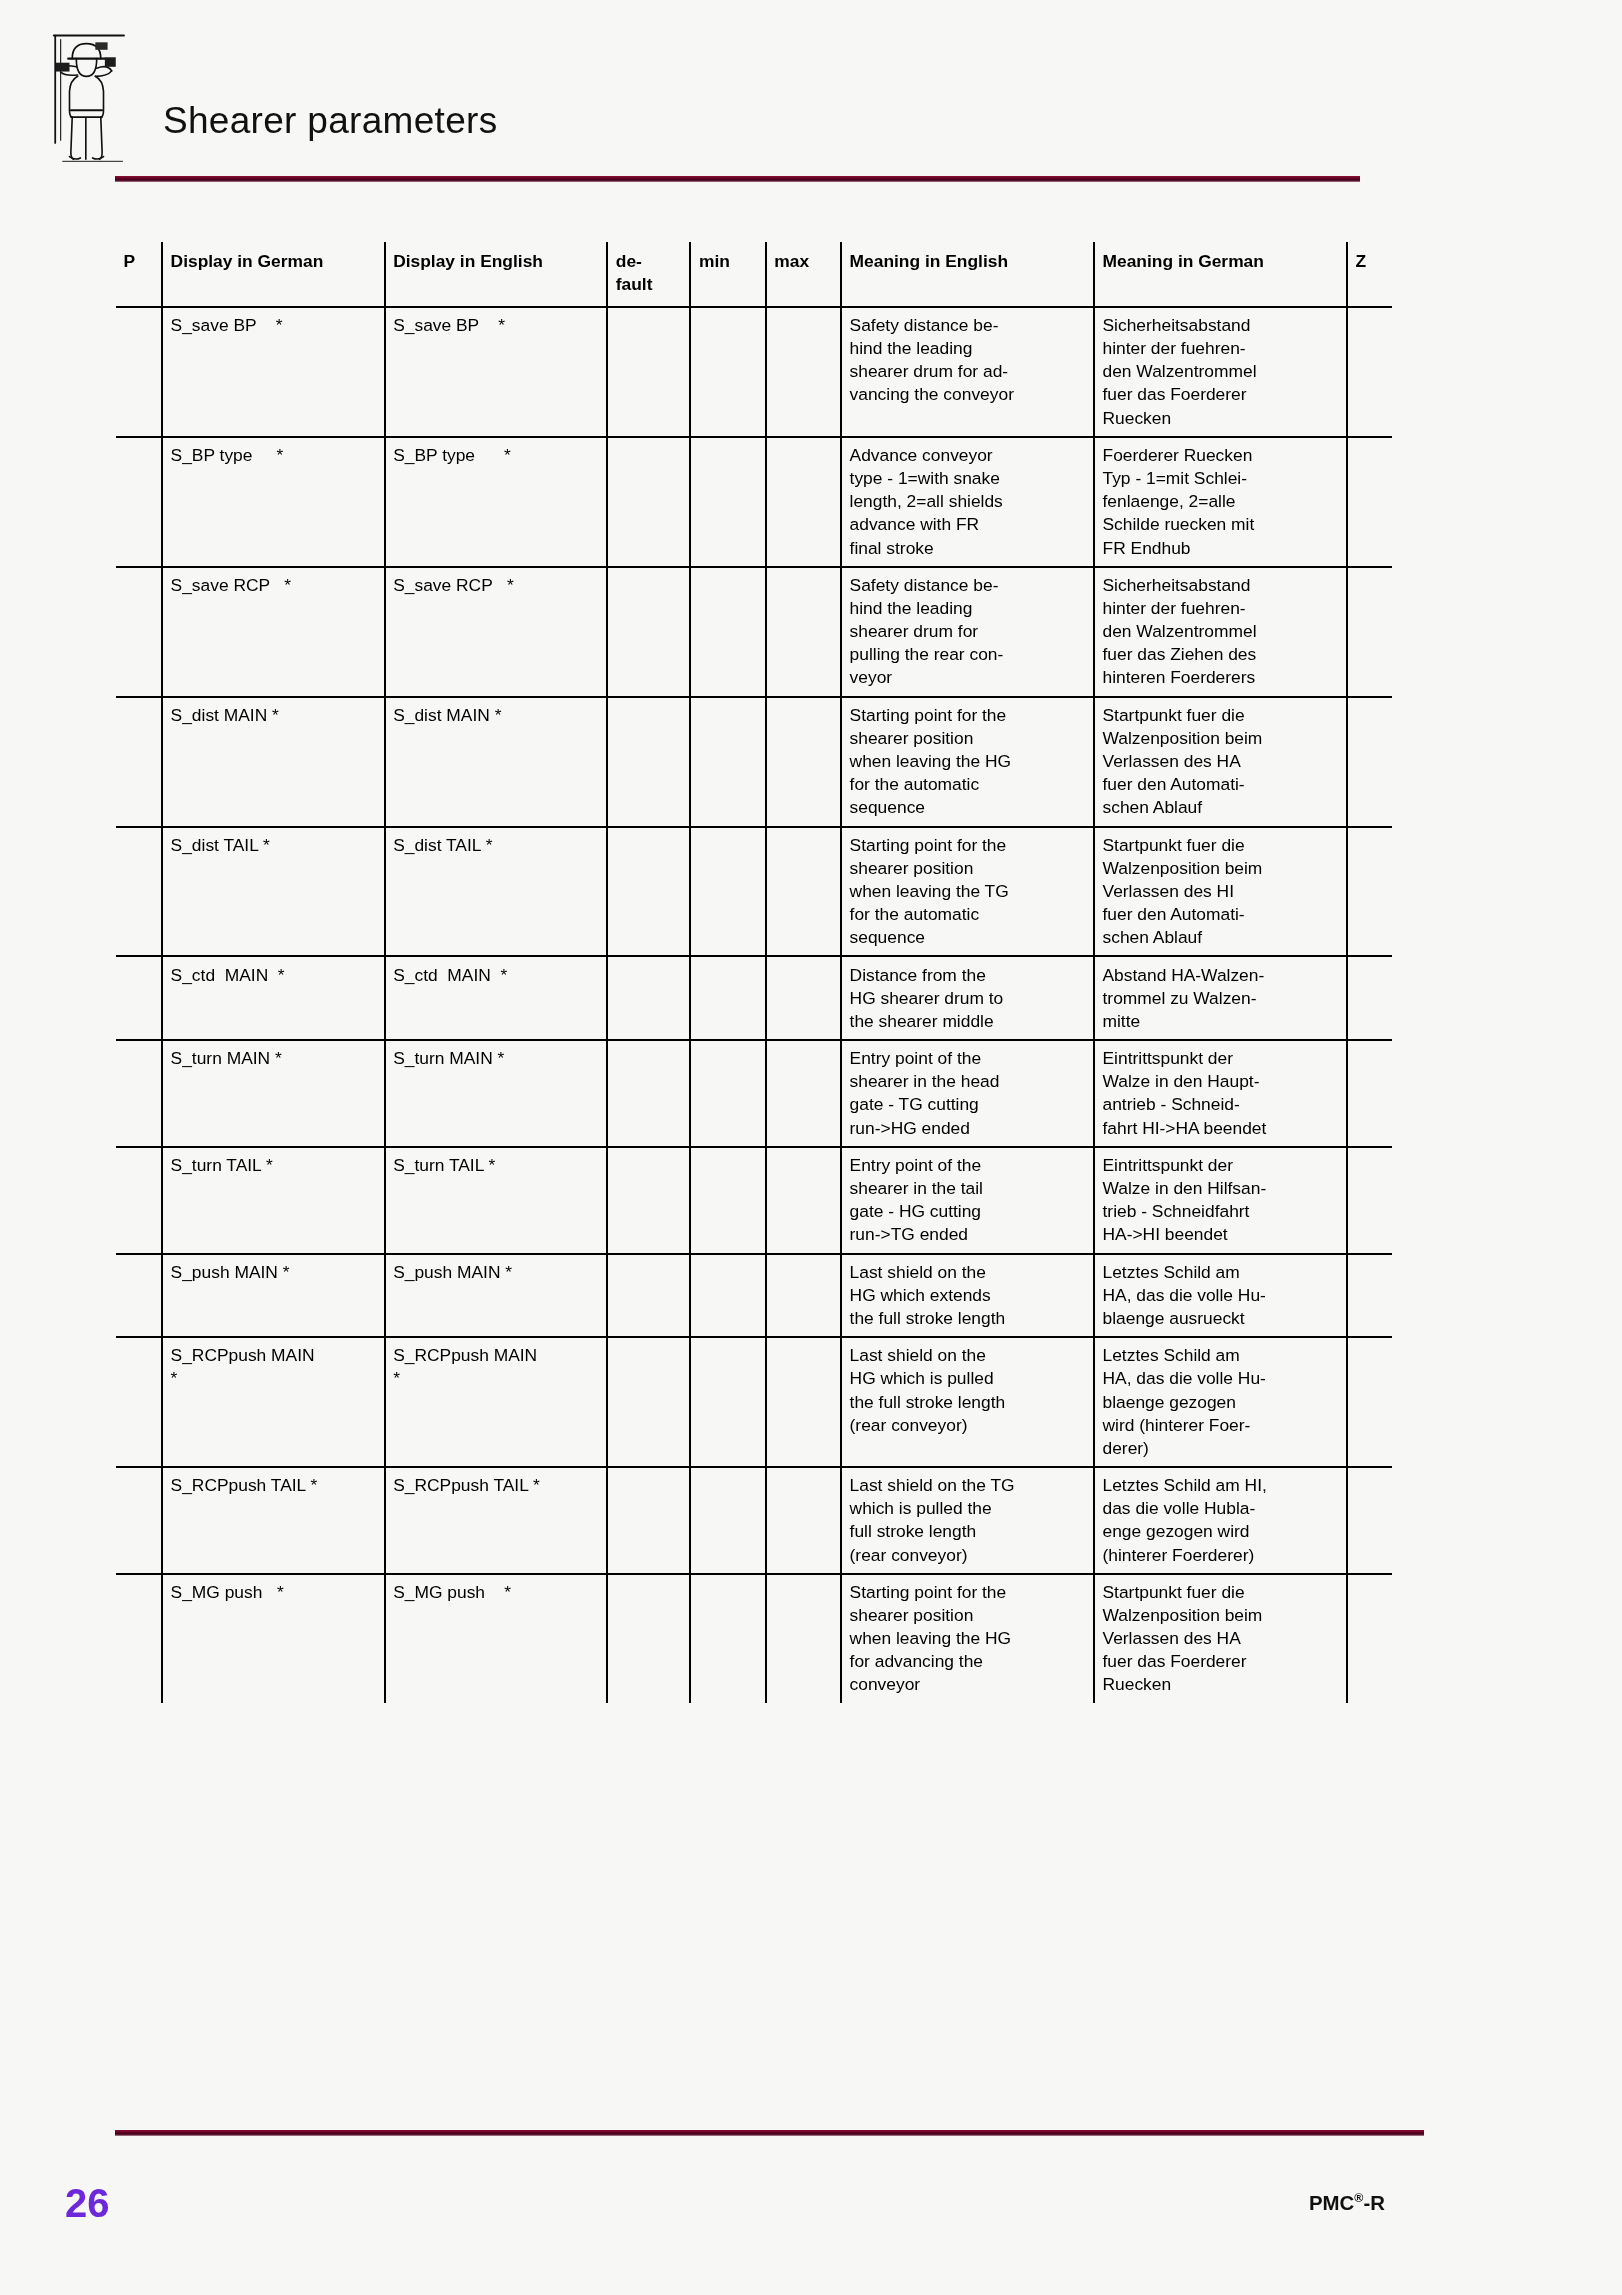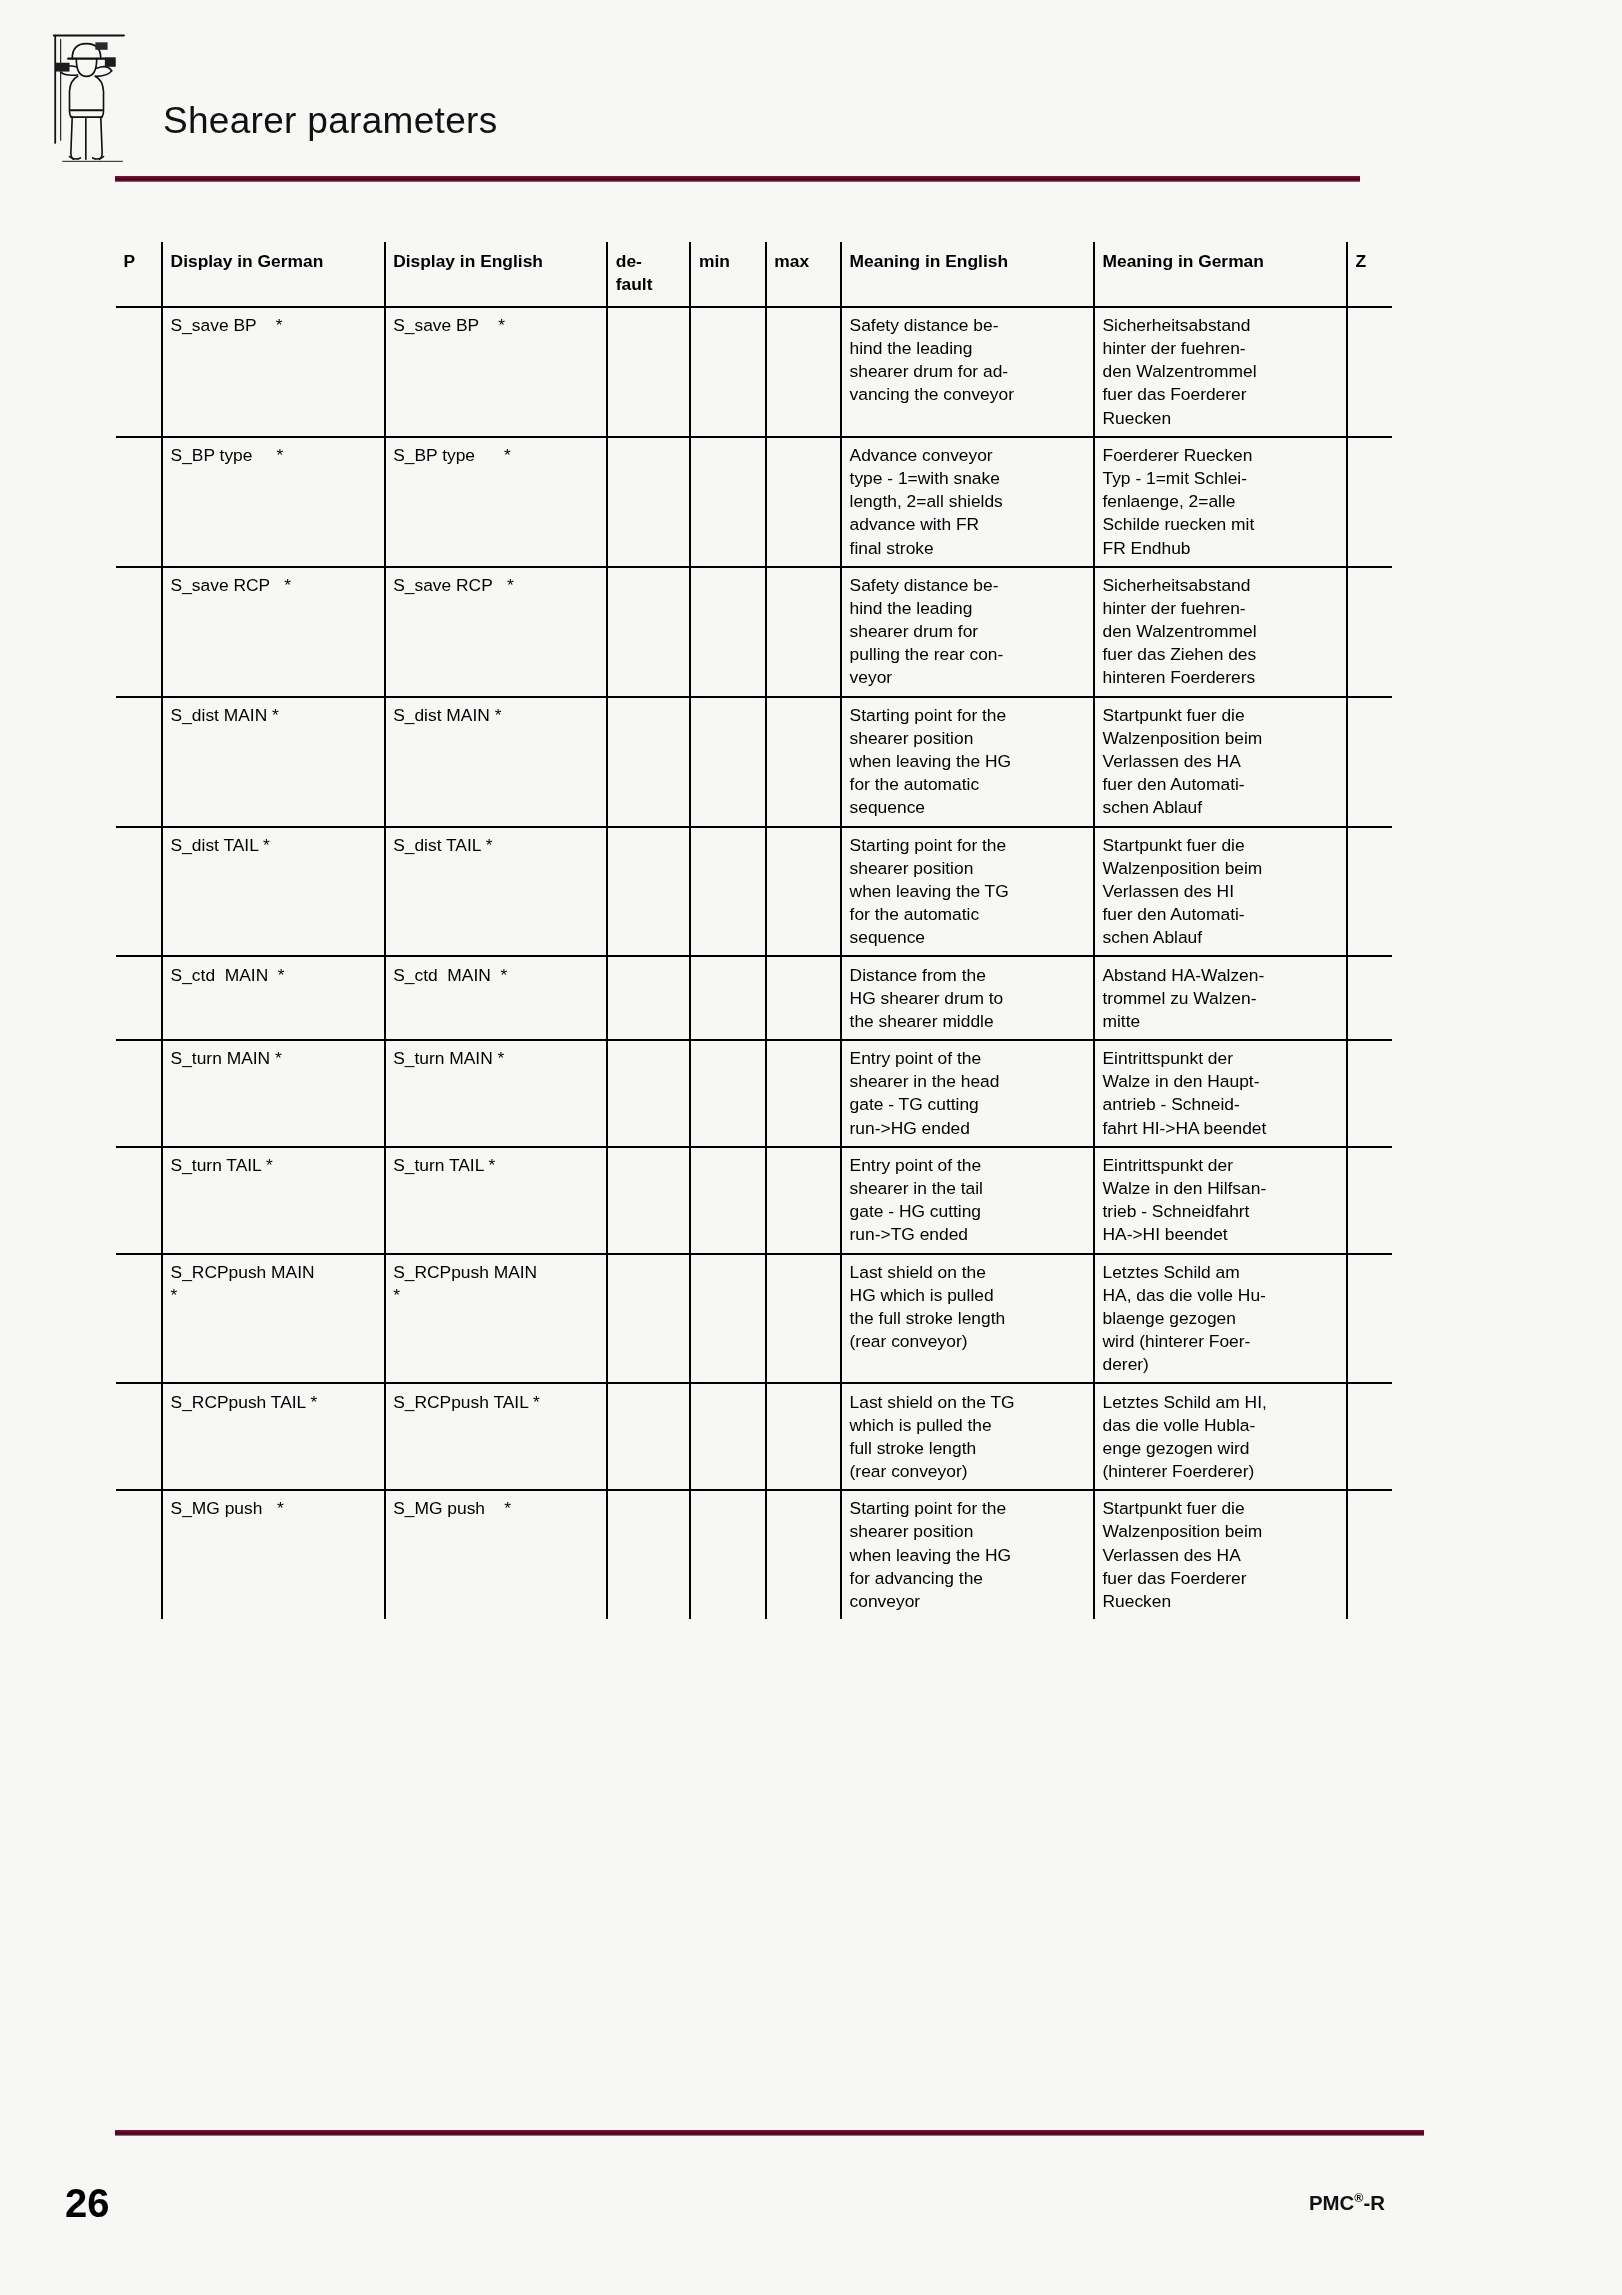--- a/index.html
+++ b/index.html
@@ -130,21 +130,21 @@
     width: 1309px;
     height: 6.1px;
     background: linear-gradient(to bottom, #8b1036 0%, #5d0022 45%, #3c0016 70%, #c0909f 100%);
   }
   .footer-page {
     position: absolute;
     left: 65px;
     top: 2181px;
     font-size: 40px;
     font-weight: 700;
-    color: #000000;
+    color: #6d28d9;
   }
   .footer-brand {
     position: absolute;
     left: 1309px;
     top: 2191px;
     font-size: 20.4px;
     font-weight: 700;
     color: #111;
     white-space: nowrap;
   }
@@ -373,20 +373,35 @@
 gate - HG cutting
 run-&gt;TG ended</td>
             <td>Eintrittspunkt der
 Walze in den Hilfsan-
 trieb - Schneidfahrt
 HA-&gt;HI beendet</td>
             <td class="c-z"></td>
           </tr>
           <tr class="thick">
             <td class="c-p"></td>
+            <td class="cell-name">S_push MAIN *</td>
+            <td class="cell-name">S_push MAIN *</td>
+            <td></td>
+            <td></td>
+            <td></td>
+            <td>Last shield on the
+HG which extends
+the full stroke length</td>
+            <td>Letztes Schild am
+HA, das die volle Hu-
+blaenge ausrueckt</td>
+            <td class="c-z"></td>
+          </tr>
+          <tr class="thick">
+            <td class="c-p"></td>
             <td class="cell-name">S_RCPpush MAIN
 *</td>
             <td class="cell-name">S_RCPpush MAIN
 *</td>
             <td></td>
             <td></td>
             <td></td>
             <td>Last shield on the
 HG which is pulled
 the full stroke length

